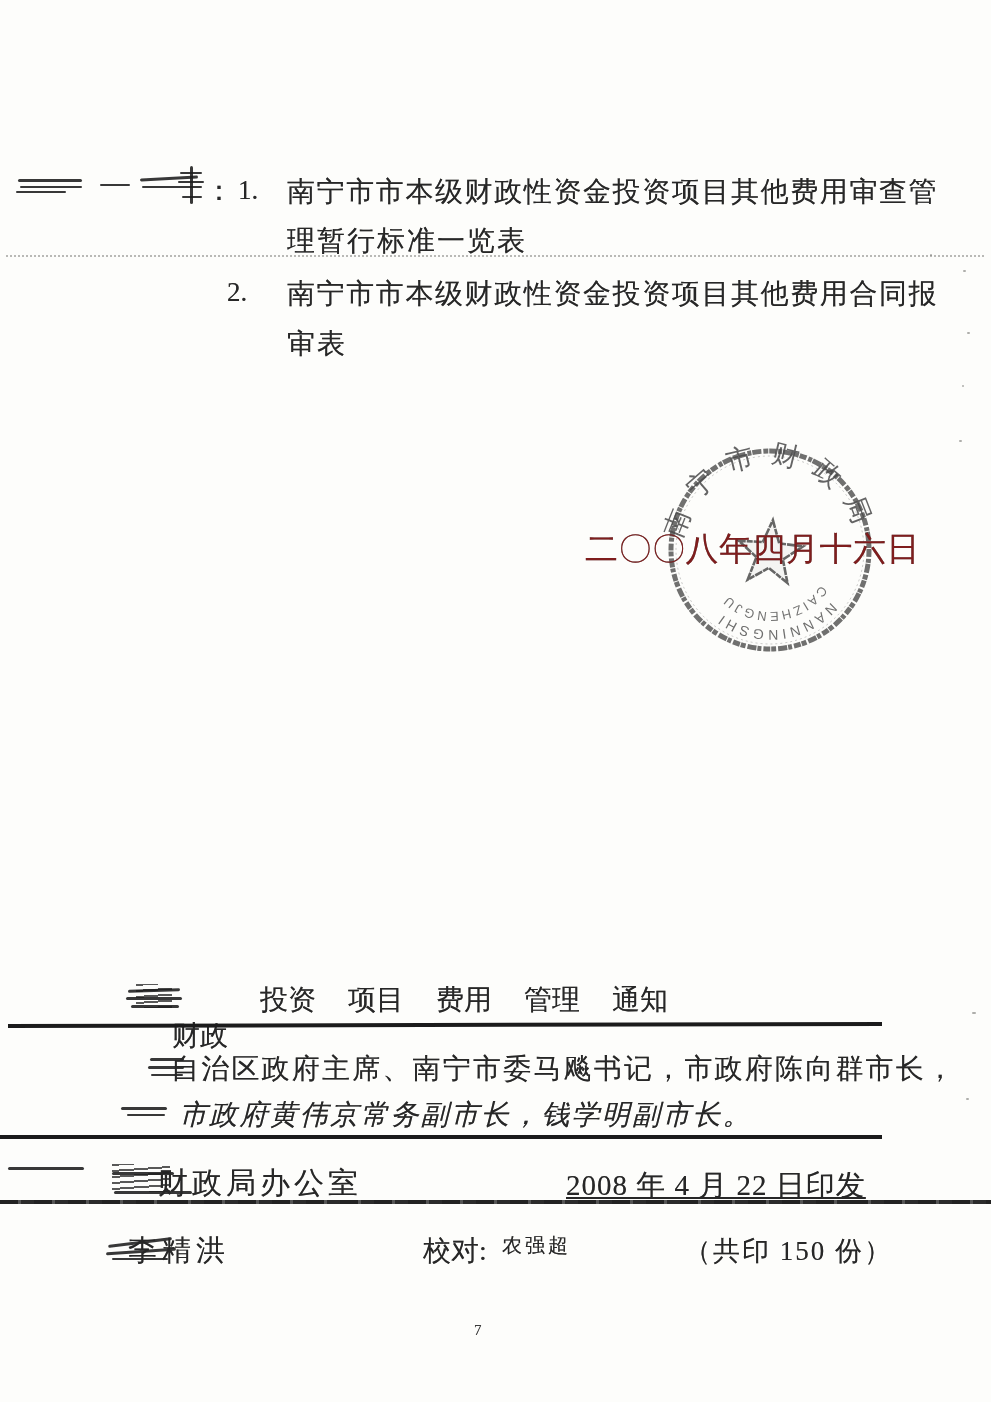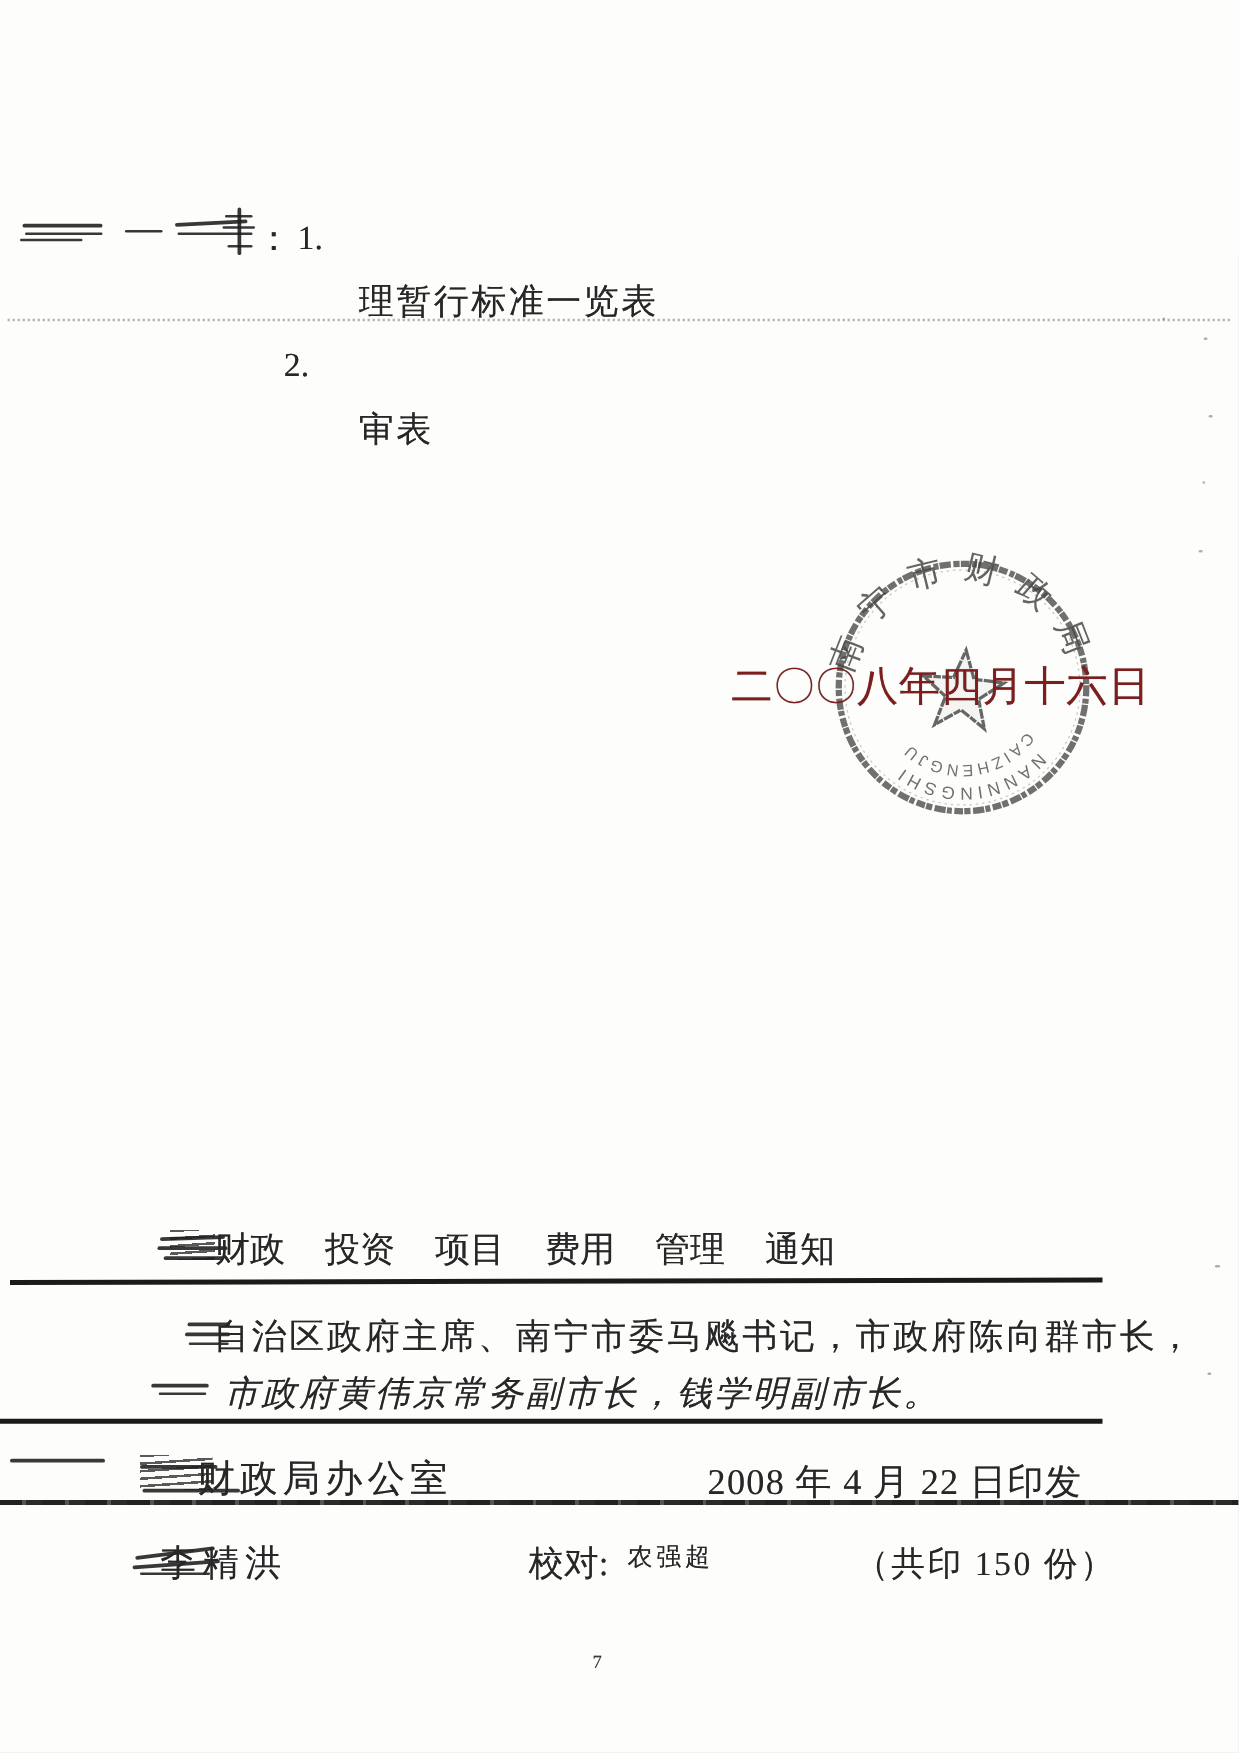--- a/index.html
+++ b/index.html
@@ -57,25 +57,27 @@
     <div class="stroke" style="left:140px;top:177px;width:58px;height:3px;transform:rotate(-3deg);"></div>
     <div class="stroke" style="left:142px;top:186px;width:60px;height:2px;"></div>
     <div class="stroke" style="left:190px;top:166px;width:3px;height:38px;"></div>
     <div class="stroke" style="left:180px;top:172px;width:22px;height:2px;"></div>
     <div class="stroke" style="left:178px;top:181px;width:26px;height:2px;"></div>
     <div class="stroke" style="left:182px;top:196px;width:20px;height:2px;"></div>
   </div>
   <span class="txt" style="left:205px;top:172px;font-size:28px;">：</span>
 
   <span class="txt" style="left:238px;top:175px;font-size:27px;">1.</span>
+  <span class="txt" style="left:287px;top:173px;font-size:28px;letter-spacing:1.6px;">南宁市市本级财政性资金投资项目其他费用审查管</span>
   <span class="txt" style="left:287px;top:222px;font-size:28px;letter-spacing:2px;">理暂行标准一览表</span>
 
   <div class="dotted-sep" style="left:6px;top:255px;width:978px;"></div>
 
   <span class="txt" style="left:227px;top:277px;font-size:27px;">2.</span>
+  <span class="txt" style="left:287px;top:275px;font-size:28px;letter-spacing:1.6px;">南宁市市本级财政性资金投资项目其他费用合同报</span>
   <span class="txt" style="left:287px;top:325px;font-size:28px;letter-spacing:2px;">审表</span>
 
   <svg width="232" height="232" viewBox="0 0 232 232" style="position:absolute;left:654px;top:437px;opacity:.92;">
     <defs>
       <path id="arcTop" d="M 29,128 A 88,88 0 1 1 203,128"></path>
       <path id="arcBotOuter" d="M 191,141 A 80,80 0 0 1 41,141"></path>
       <path id="arcBotInner" d="M 174,135 A 62,62 0 0 1 58,135"></path>
     </defs>
     <circle cx="116" cy="113" r="99" fill="none" stroke="#3d3d3d" stroke-width="5" stroke-dasharray="7 2 4 1 9 2 5 1" opacity=".8"></circle>
     <circle cx="116" cy="113" r="94" fill="none" stroke="#5a5a5a" stroke-width="1" stroke-dasharray="2 3" opacity=".35"></circle>
@@ -93,21 +95,21 @@
 
   <span class="stamp-date" style="left:585px;top:527px;font-size:33px;letter-spacing:.5px;">二〇〇八年四月十六日</span>
 
   <div>
     <div class="blob" style="left:136px;top:984px;width:36px;height:24px;"></div>
     <div class="stroke" style="left:128px;top:989px;width:52px;height:3px;transform:rotate(-2deg);"></div>
     <div class="stroke" style="left:126px;top:997px;width:56px;height:3px;"></div>
     <div class="stroke" style="left:131px;top:1005px;width:48px;height:2.5px;"></div>
   </div>
   <div class="kw-row" style="left:172px;top:981px;font-size:28px;">
-    <span class="txt" style="position:static;">财政</span>
+    <span class="txt" style="position:static;margin-top:36px;">财政</span>
     <span class="txt" style="position:static;">投资</span>
     <span class="txt" style="position:static;">项目</span>
     <span class="txt" style="position:static;">费用</span>
     <span class="txt" style="position:static;">管理</span>
     <span class="txt" style="position:static;">通知</span>
   </div>
 
   <div class="rule" style="left:8px;top:1023px;width:874px;height:4px;transform:rotate(-.12deg);"></div>
 
   <div>
@@ -124,21 +126,21 @@
 
   <div class="rule" style="left:0;top:1135px;width:882px;height:3.5px;"></div>
 
   <div class="stroke" style="left:8px;top:1167px;width:76px;height:2.5px;"></div>
   <div>
     <div class="blob" style="left:112px;top:1164px;width:58px;height:28px;"></div>
     <div class="stroke" style="left:112px;top:1172px;width:62px;height:3px;"></div>
     <div class="stroke" style="left:114px;top:1191px;width:78px;height:2.5px;"></div>
   </div>
   <span class="txt" style="left:158px;top:1163px;font-size:30px;letter-spacing:4px;">财政局办公室</span>
-  <span class="txt" style="left:566px;top:1166px;font-size:29px;letter-spacing:1px;">2008 年 4 月 22 日印发</span>
+  <span class="txt" style="left:566px;top:1166px;font-size:29px;letter-spacing:1px;text-decoration:underline;">2008 年 4 月 22 日印发</span>
 
   <div class="rule-rough" style="left:0;top:1200px;width:991px;height:3.5px;"></div>
 
   <div>
     <div class="stroke" style="left:108px;top:1241px;width:64px;height:2.5px;transform:rotate(-7deg);"></div>
     <div class="stroke" style="left:106px;top:1250px;width:70px;height:2.5px;transform:rotate(-4deg);"></div>
     <div class="stroke" style="left:112px;top:1258px;width:56px;height:2px;"></div>
   </div>
   <span class="txt" style="left:128px;top:1231px;font-size:29px;letter-spacing:5px;">李精洪</span>
   <span class="txt" style="left:423px;top:1232px;font-size:28px;">校对:</span>

